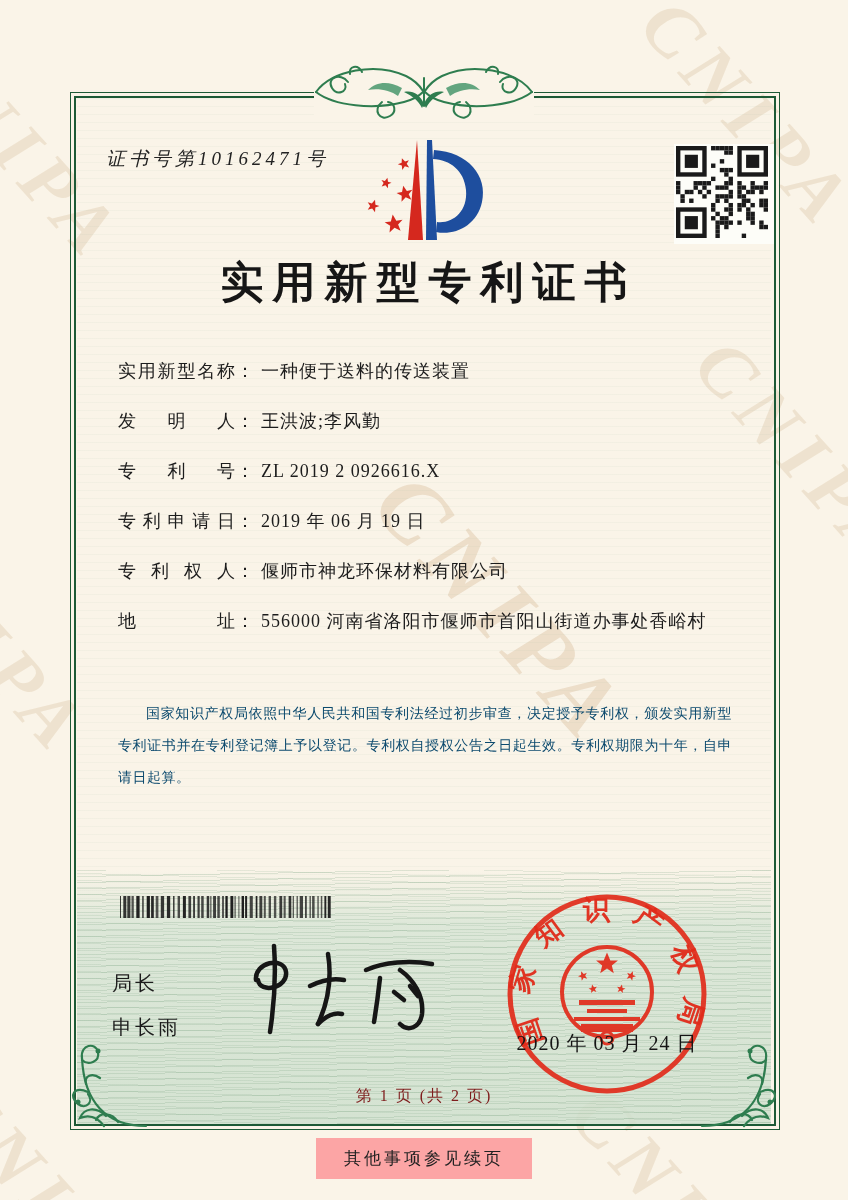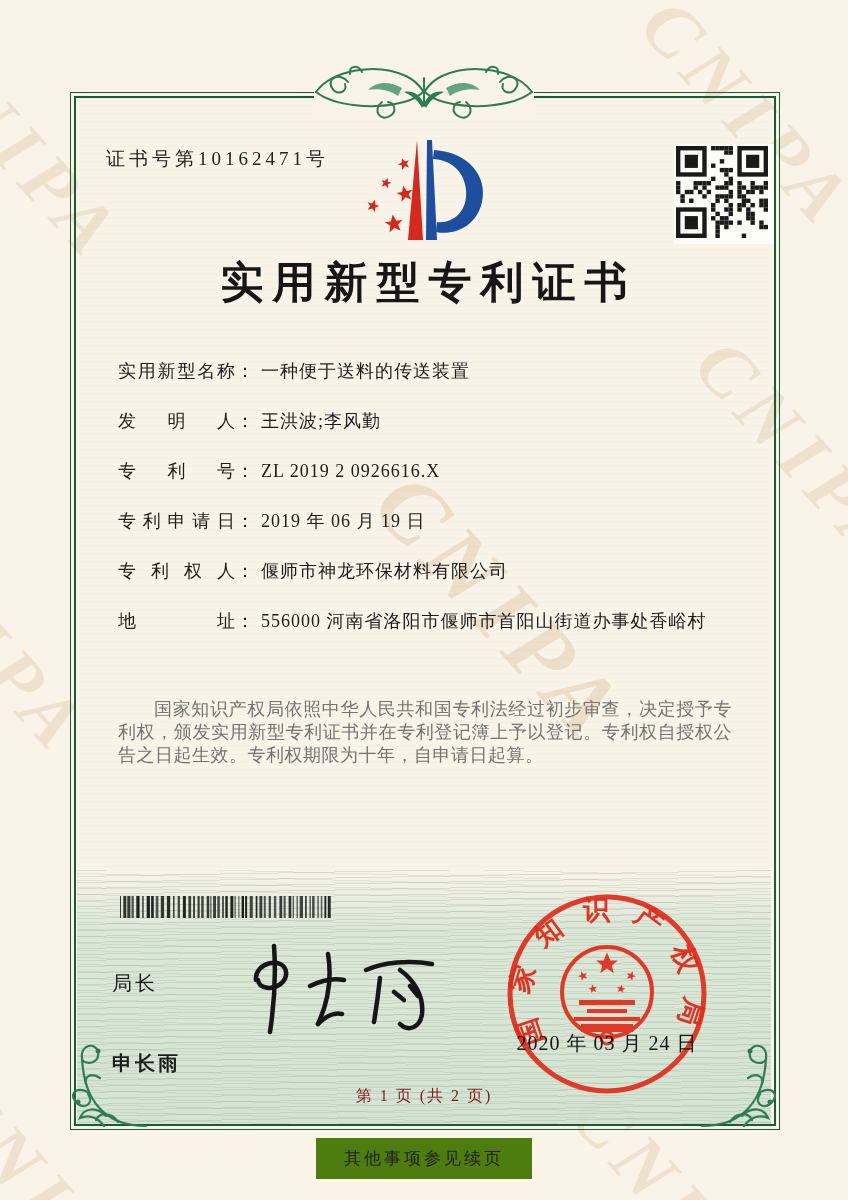--- a/index.html
+++ b/index.html
@@ -45,21 +45,21 @@
     border:1px solid #1d5a36;z-index:3;
   }
   .frame-inner{position:absolute;inset:3px;border:2px solid #1d5a36;}
   
   .orn-top{position:absolute;left:292px;top:58px;z-index:4;}
   .orn-bl{position:absolute;left:54px;top:1038px;z-index:4;}
   .orn-br{position:absolute;left:698px;top:1038px;z-index:4;}
   
   .cert-no{
     position:absolute;left:106px;top:146px;z-index:5;
-    font-size:19px;letter-spacing:4px;color:#222;
+    font-size:19px;letter-spacing:4px;color:#222;font-style:italic;
   }
   .logo{position:absolute;left:342px;top:134px;z-index:5;}
   .qr{
     position:absolute;left:674px;top:144px;width:96px;height:96px;z-index:5;
     background:#fdfdf8;padding:2px;
   }
   .cert-title{
     position:absolute;left:0;right:0;top:254px;z-index:5;
     text-align:center;font-size:43px;font-weight:bold;
     letter-spacing:9px;text-indent:9px;color:#161616;
@@ -69,44 +69,44 @@
   .frow{height:50px;line-height:50px;white-space:nowrap;letter-spacing:1px;}
   .flabel{
     display:inline-block;width:118px;vertical-align:top;
     text-align:justify;text-align-last:justify;
   }
   .fcolon{display:inline-block;margin-right:6px;}
   .fspacer{display:inline-block;width:26px;}
   
   .body-text{
     position:absolute;left:118px;top:698px;width:614px;z-index:5;
-    font-size:18px;line-height:23px;letter-spacing:0.5px;color:#737373;
+    font-size:14px;line-height:32px;letter-spacing:0.5px;color:#0c4a6e;
     text-align:justify;
   }
   .body-text p{margin:0;text-indent:2em;}
   
   .barcode{position:absolute;left:120px;top:896px;z-index:5;}
   
   .director-title{position:absolute;left:112px;top:970px;z-index:5;font-size:20px;letter-spacing:3px;}
-  .director-name{position:absolute;left:112px;top:1050px;z-index:5;font-size:20px;letter-spacing:3px;font-weight:bold;}
+  .director-name{position:absolute;left:112px;top:1014px;z-index:5;font-size:20px;letter-spacing:3px;}
   .signature{position:absolute;left:232px;top:934px;z-index:6;}
   
   .seal{position:absolute;left:502px;top:888px;z-index:5;}
   .seal-date{
     position:absolute;left:502px;top:1030px;width:210px;z-index:7;
     text-align:center;font-size:20px;letter-spacing:1px;color:#141414;white-space:nowrap;
   }
   
   .page-note{
     position:absolute;left:0;right:0;top:1086px;z-index:5;
     text-align:center;font-size:16px;letter-spacing:2px;color:#7f1d1d;
   }
   .cont-note{
     position:absolute;left:50%;transform:translateX(-50%);top:1138px;z-index:5;
-    background:#4d7c0f;padding:9px 28px;
+    background:#fca5a5;padding:9px 28px;
     font-size:17px;letter-spacing:3px;color:#222;white-space:nowrap;
   }
 </style>
 </head>
 <body>
 
 <svg width="0" height="0" style="position:absolute" aria-hidden="true">
   <defs>
     <path id="st" d="M0,-10 L2.9,-3.1 L9.5,-3.1 L4.2,1.2 L5.9,8.1 L0,4 L-5.9,8.1 L-4.2,1.2 L-9.5,-3.1 L-2.9,-3.1 Z"></path>
     <g id="cfl" stroke="#2e7d4f" fill="none" stroke-width="2.2" stroke-linecap="round">

